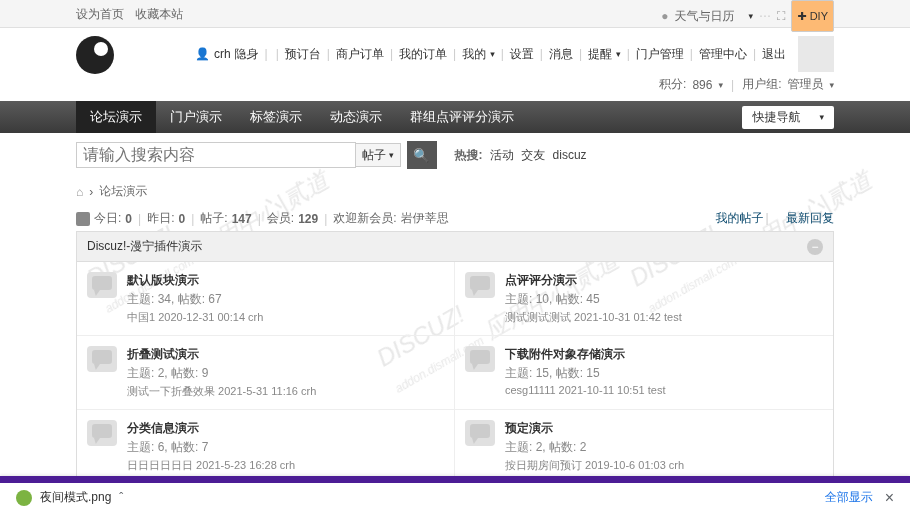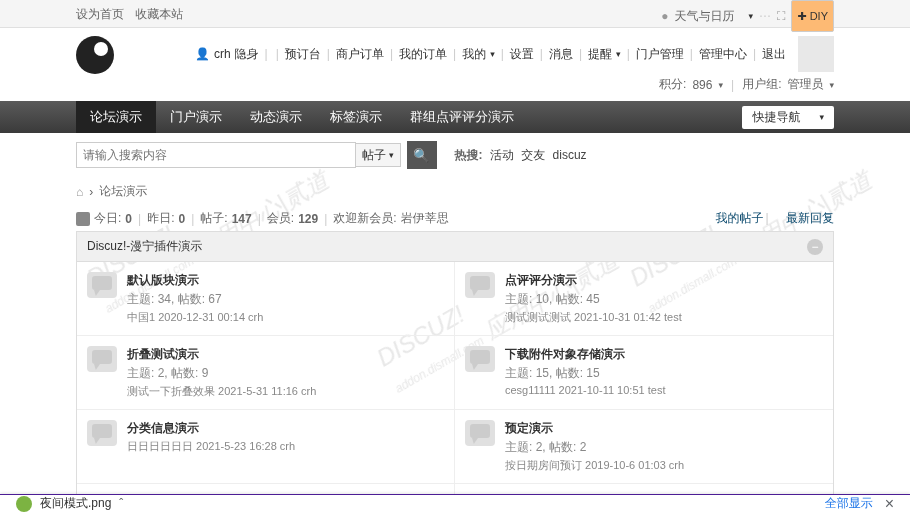--- a/index.html
+++ b/index.html
@@ -24,21 +24,21 @@
 .credit-line{color:#666;display:flex;justify-content:flex-end;align-items:center;gap:6px}
 .arrow-down{font-size:9px}
 .nav{background:linear-gradient(#5a5a5a,#3a3a3a);height:32px}
 .nav .container{display:flex;justify-content:space-between;align-items:center;height:32px}
 .nav-items{display:flex}
 .nav-item{color:#fff;padding:0 14px;line-height:32px;cursor:pointer;font-size:13px}
 .nav-item.active{background:#222}
 .quick-nav{background:#fff;color:#333;padding:3px 10px;border-radius:2px;font-size:12px;display:flex;align-items:center;gap:19px}
 .search-bar{padding:8px 0}
 .search-bar .container{display:flex;align-items:center;gap:0}
-.search-input{flex:0 0 280px;height:26px;border:1px solid #ccc;padding:11px 6px;font-size:12px}
+.search-input{flex:0 0 280px;height:26px;border:1px solid #ccc;padding:11px 6px;font-size:16px}
 .search-select{height:24px;border:1px solid #ccc;border-left:none;padding:0 6px;font-size:12px;background:#f5f5f5;display:flex;align-items:center;gap:3px}
 .search-btn{width:30px;height:28px;background:#555;color:#fff;border:none;display:flex;align-items:center;justify-content:center;margin-left:6px}
 .hot{margin-left:18px;color:#666}
 .hot a{color:#444;text-decoration:none;margin-left:4px}
 .breadcrumb{padding:6px 0;color:#666}
 .breadcrumb .container{display:flex;align-items:center;gap:6px}
 .home-icon{color:#999}
 .stats-bar{padding:4px 0;color:#666}
 .stats-bar .container{display:flex;justify-content:space-between;align-items:center}
 .stats-left{display:flex;align-items:center;gap:4px}
@@ -49,21 +49,21 @@
 .forum-grid{border:1px solid #ddd;border-top:none;display:grid;grid-template-columns:1fr 1fr}
 .forum-item{padding:10px;border-bottom:1px solid #eee;display:flex;gap:10px}
 .forum-item:nth-child(odd){border-right:1px solid #eee}
 .forum-icon{width:30px;height:26px;background:#e0e0e0;border-radius:4px;flex-shrink:0;position:relative}
 .forum-icon::before{content:"";position:absolute;width:20px;height:14px;background:#ccc;border-radius:3px;top:4px;left:5px}
 .forum-icon::after{content:"";position:absolute;width:6px;height:6px;background:#ccc;bottom:2px;left:7px;clip-path:polygon(0 0,100% 0,30% 100%)}
 .forum-info{flex:1;min-width:0}
 .forum-title{font-weight:bold;color:#333;margin-bottom:2px;font-size:12px}
 .forum-stats{color:#888;font-size:12px;margin-bottom:2px}
 .forum-last{color:#888;font-size:11px;overflow:hidden;text-overflow:ellipsis;white-space:nowrap}
-.download-bar{position:fixed;bottom:0;left:0;right:0;height:18px;background:#fff;border-top:1px solid #4c1d95;box-shadow:0 -1px 3px rgba(0,0,0,0.1);display:flex;justify-content:space-between;align-items:center;padding:0 16px;font-size:12px}
+.download-bar{position:fixed;bottom:0;left:0;right:0;height:36px;background:#fff;border-top:7px solid #4c1d95;box-shadow:0 -1px 3px rgba(0,0,0,0.1);display:flex;justify-content:space-between;align-items:center;padding:0 16px;font-size:12px}
 .dl-left{display:flex;align-items:center;gap:8px}
 .dl-icon{width:16px;height:16px;background:#7cb342;border-radius:50%}
 .dl-right{display:flex;align-items:center;gap:12px}
 .dl-all{color:#1a73e8}
 .dl-close{color:#5f6368;font-size:16px;cursor:pointer}
 .watermark{position:fixed;color:#e8e8e8;font-size:24px;transform:rotate(-30deg);pointer-events:none;z-index:-1;font-style:italic}
 .wm1{top:200px;left:80px}
 .wm2{top:280px;left:370px}
 .wm3{top:200px;right:30px}
 </style>
@@ -135,22 +135,22 @@
       </div>
     </div>
   </div>
 </div>
 
 <div class="nav">
   <div class="container">
     <div class="nav-items">
       <div class="nav-item active">论坛演示</div>
       <div class="nav-item">门户演示</div>
+      <div class="nav-item">标签演示</div>
       <div class="nav-item">动态演示</div>
-      <div class="nav-item">标签演示</div>
       <div class="nav-item">群组点评评分演示</div>
     </div>
     <div class="quick-nav">
         <span>快捷导航</span> 
         <span class="arrow-down">▾</span>
       </div>
   </div>
 </div>
 
 <div class="search-bar">
@@ -241,20 +241,21 @@
         <div class="forum-info">
           <div class="forum-title">下载附件对象存储演示</div>
           <div class="forum-stats">主题: 15, 帖数: 15</div>
           <div class="forum-last">cesg11111 2021-10-11 10:51 test</div>
         </div>
       </div>
       <div class="forum-item">
         <div class="forum-icon"></div>
         <div class="forum-info">
           <div class="forum-title">分类信息演示</div>
+          <div class="forum-stats">主题: 6, 帖数: 7</div>
           <div class="forum-last">日日日日日日 2021-5-23 16:28 crh</div>
         </div>
       </div>
       <div class="forum-item">
         <div class="forum-icon"></div>
         <div class="forum-info">
           <div class="forum-title">预定演示</div>
           <div class="forum-stats">主题: 2, 帖数: 2</div>
           <div class="forum-last">按日期房间预订 2019-10-6 01:03 crh</div>
         </div>

